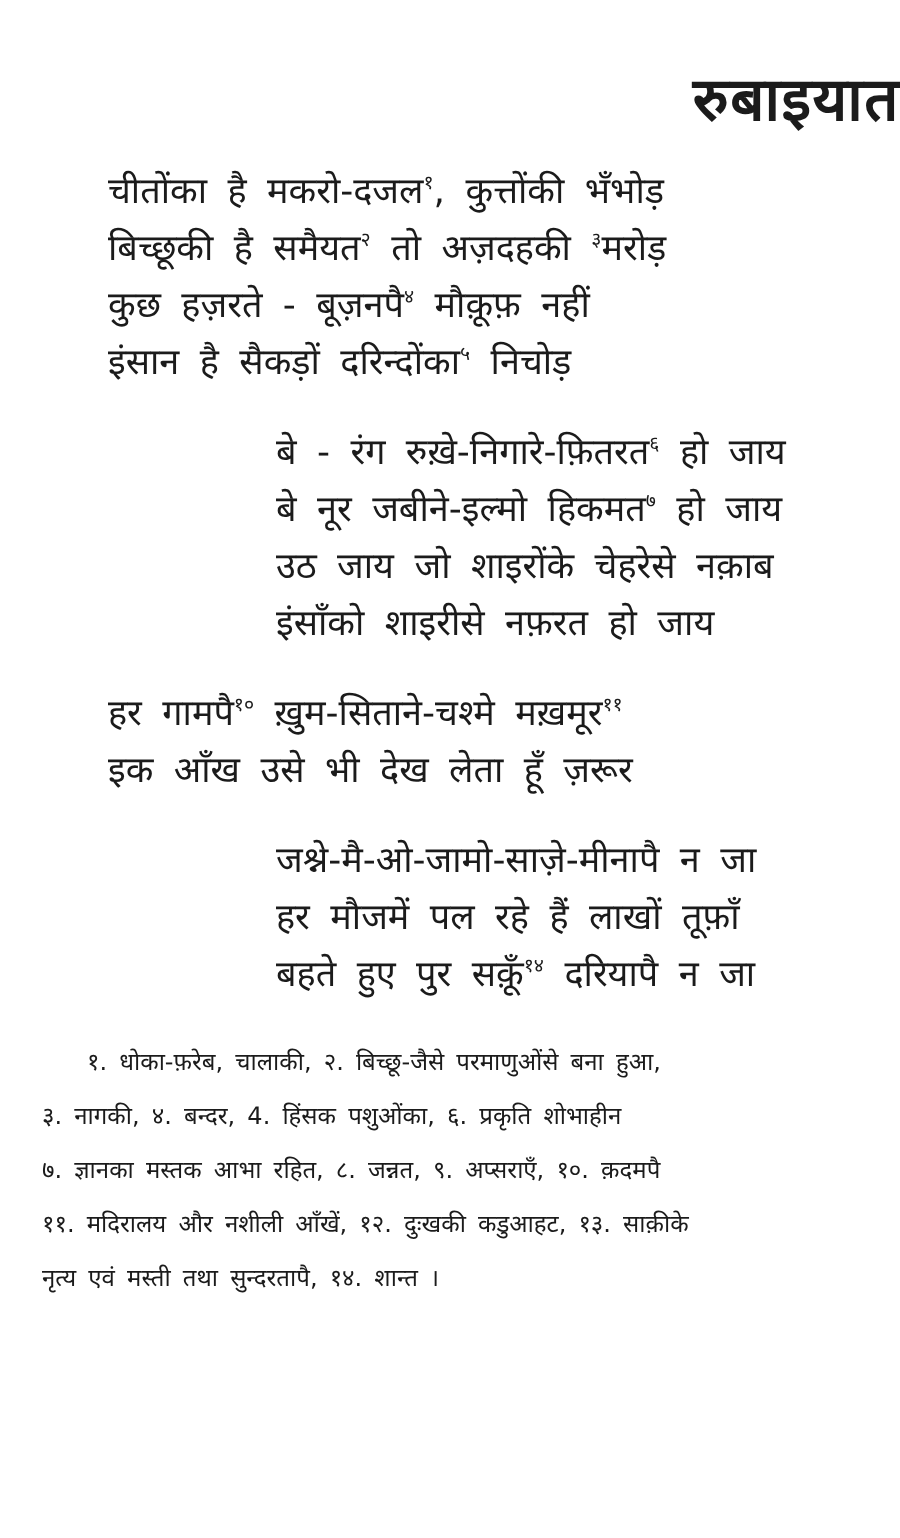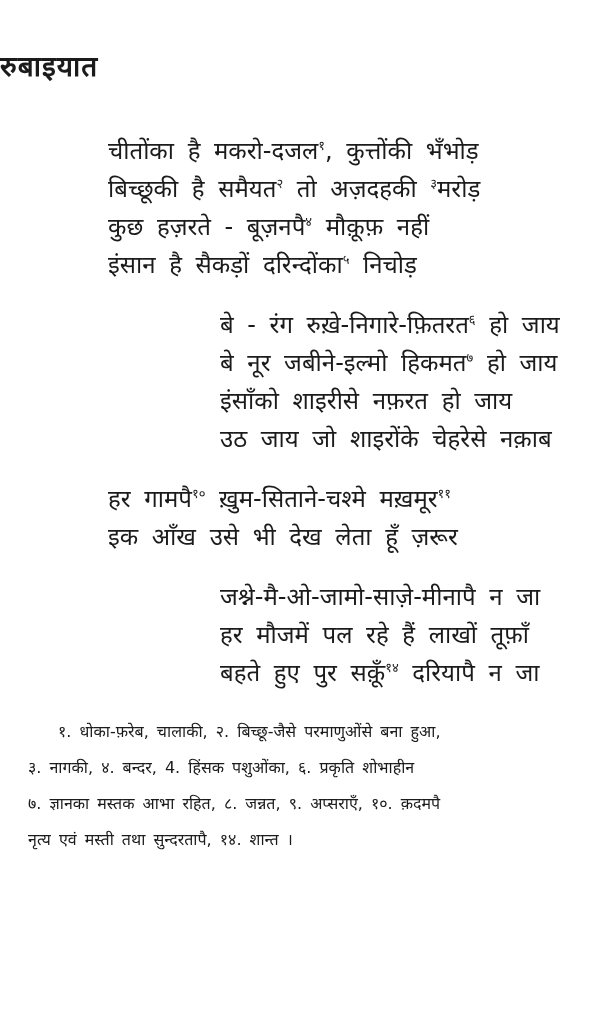--- a/index.html
+++ b/index.html
@@ -15,29 +15,29 @@
     color: #1b1b1b;
   }
   .page {
     box-sizing: border-box;
     width: 600px;
     height: 1025px;
     padding-top: 44px;
     background: #ffffff;
   }
   .title {
-    text-align: left;
-    font-size: 28px;
+    text-align: right;
+    font-size: 40px;
     line-height: 46px;
     font-weight: 700;
-    margin: 0 0 42px 0;
+    margin: 0 0 18px 0;
     letter-spacing: 1px;
   }
   .poem {
-    padding-left: 108px;
+    padding-left: 72px;
     padding-right: 40px;
     font-size: 24px;
     line-height: 38px;
     word-spacing: 6px;
     font-weight: 500;
   }
   .stanza {
     margin: 0 0 22px 0;
   }
   .stanza.indent {
@@ -74,32 +74,33 @@
   <div class="poem">
       <div class="stanza">
         <div class="line">चीतोंका है मकरो-दजल<sup>१</sup>, कुत्तोंकी भँभोड़</div>
         <div class="line">बिच्छूकी है समैयत<sup>२</sup> तो अज़दहकी <sup>३</sup>मरोड़</div>
         <div class="line">कुछ हज़रते - बूज़नपै<sup>४</sup> मौक़ूफ़ नहीं</div>
         <div class="line">इंसान है सैकड़ों दरिन्दोंका<sup>५</sup> निचोड़</div>
       </div>
       <div class="stanza indent">
         <div class="line">बे - रंग रुख़े-निगारे-फ़ितरत<sup>६</sup> हो जाय</div>
         <div class="line">बे नूर जबीने-इल्मो हिकमत<sup>७</sup> हो जाय</div>
+        <div class="line">उठ जाय जो शाइरोंके चेहरेसे नक़ाब</div>
         <div class="line">इंसाँको शाइरीसे नफ़रत हो जाय</div>
-        <div class="line">उठ जाय जो शाइरोंके चेहरेसे नक़ाब</div>
       </div>
       <div class="stanza">
         <div class="line">हर गामपै<sup>१०</sup> ख़ुम-सिताने-चश्मे मख़मूर<sup>११</sup></div>
         <div class="line">इक आँख उसे भी देख लेता हूँ ज़रूर</div>
       </div>
       <div class="stanza indent">
         <div class="line">जश्ने-मै-ओ-जामो-साज़े-मीनापै न जा</div>
         <div class="line">हर मौजमें पल रहे हैं लाखों तूफ़ाँ</div>
         <div class="line">बहते हुए पुर सक़ूँ<sup>१४</sup> दरियापै न जा</div>
       </div>
     </div>
   <div class="footnotes">
       <div class="fn-line first">१. धोका-फ़रेब, चालाकी, २. बिच्छू-जैसे परमाणुओंसे बना हुआ,</div>
       <div class="fn-line">३. नागकी, ४. बन्दर, 4. हिंसक पशुओंका, ६. प्रकृति शोभाहीन</div>
       <div class="fn-line">७. ज्ञानका मस्तक आभा रहित, ८. जन्नत, ९. अप्सराएँ, १०. क़दमपै</div>
+      <div class="fn-line">११. मदिरालय और नशीली आँखें, १२. दुःखकी कडुआहट, १३. साक़ीके</div>
       <div class="fn-line">नृत्य एवं मस्ती तथा सुन्दरतापै, १४. शान्त ।</div>
     </div>
 </div>
 
 </body></html>

